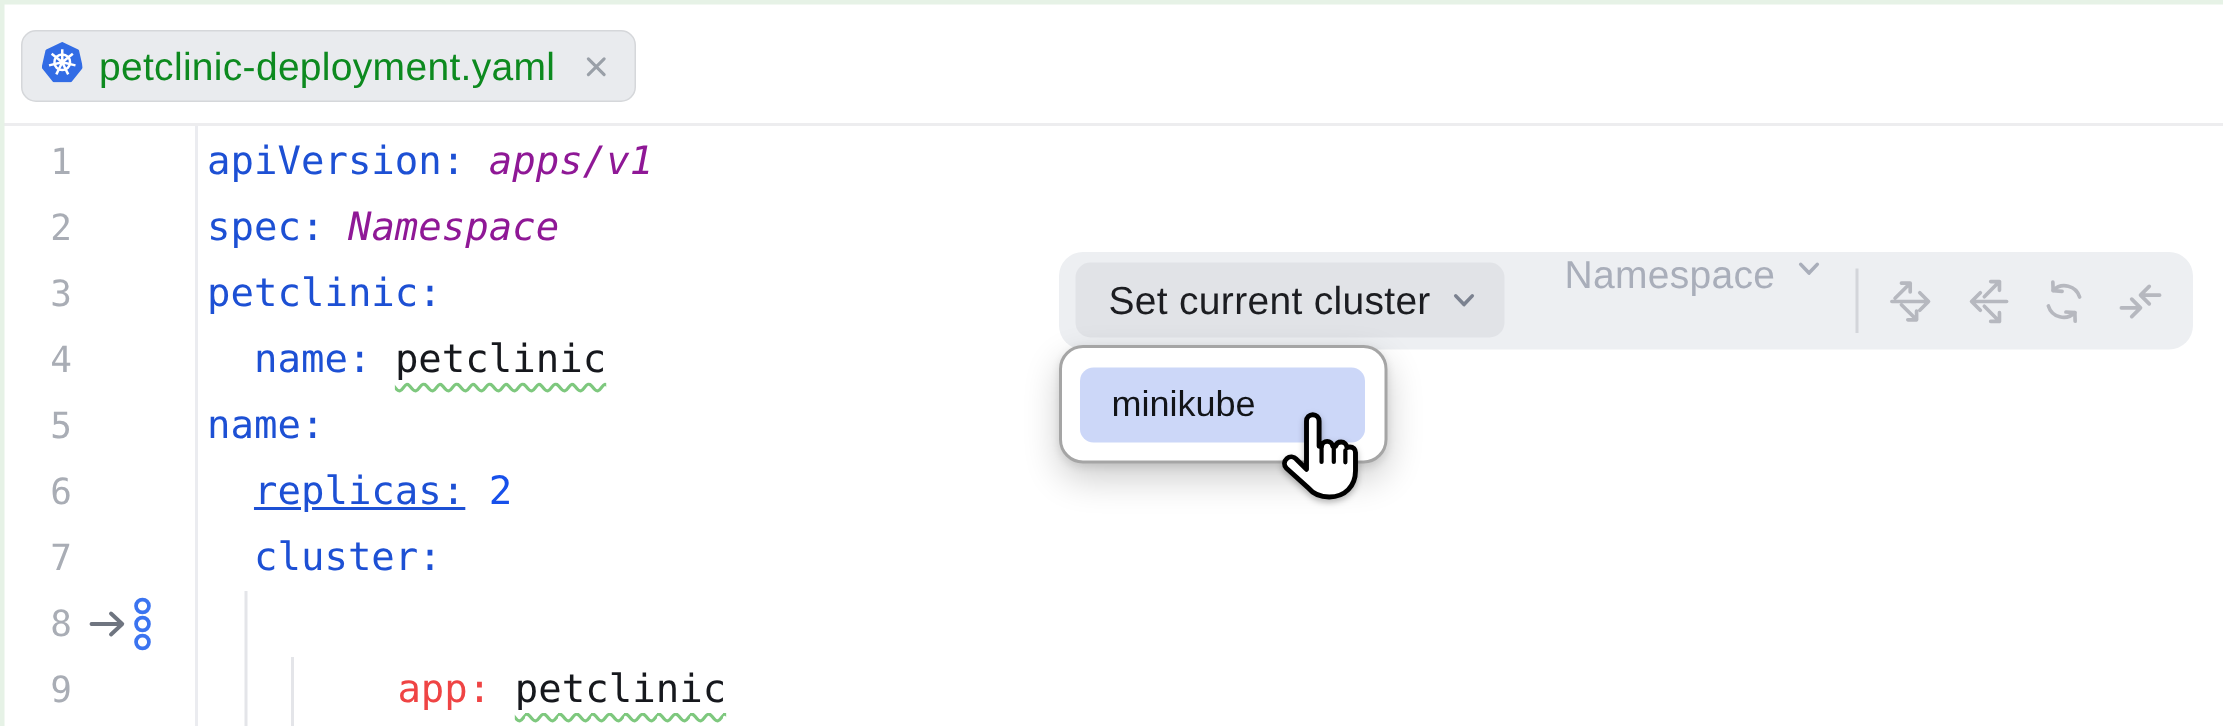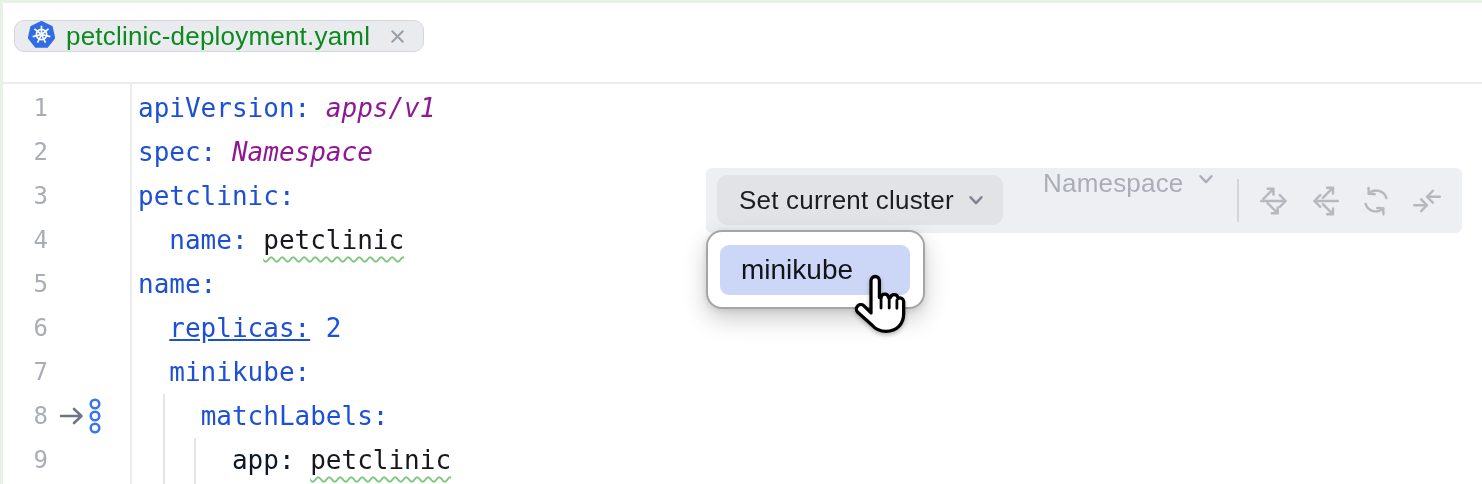--- a/index.html
+++ b/index.html
@@ -8,21 +8,21 @@
     position:relative; width:1482px; height:484px; overflow:hidden;
     background:#ffffff; font-family:"Liberation Sans", sans-serif;
   }
   
   .edge-top  { position:absolute; left:0; top:0; width:1482px; height:3px; background:#e6f2e6; z-index:60; }
   .edge-left { position:absolute; left:0; top:0; width:3px; height:484px; background:#e6f2e6; z-index:60; }
 
   
   .tabbar { position:relative; height:84px; background:#ffffff; border-bottom:2px solid #ededef; }
   .tab {
-    position:absolute; left:14px; top:20px; height:32px;
+    position:absolute; left:14px; top:20px; height:48px;
     display:inline-flex; align-items:center; gap:11px;
     padding:0 15px 0 13px; background:#e9ebee;
     border:1.5px solid #d5d7da; border-radius:10px; cursor:default;
   }
   .tab-label { font-size:26px; letter-spacing:.2px; }
   .tab-close { display:inline-flex; margin-left:6px; }
 
   
   .editor { position:relative; height:400px; background:#ffffff; }
   .gutter-sep { position:absolute; left:130px; top:0; width:1.5px; height:400px; background:#ebecf0; }
@@ -44,21 +44,21 @@
   }
   .tok-tag { font-style:italic; }
   .tok-typo {
     text-decoration-line:underline; text-decoration-style:wavy;
     text-decoration-thickness:2px; text-underline-offset:7px;
   }
 
   
   .fl-toolbar {
     position:absolute; left:706px; top:84px; width:756px; height:65px;
-    background:#edeff2; border-radius:6px; z-index:10;
+    background:#edeff2; border-radius:16px; z-index:10;
     display:flex; align-items:center;
   }
   .cluster-chip {
     position:absolute; left:11px; top:7px; height:50px;
     display:inline-flex; align-items:center;
     padding:0 16px 0 22px; background:#e1e3e7; border-radius:10px; cursor:pointer;
   }
   .cluster-chip-label { font-size:26px; color:#1c1d21; letter-spacing:.2px; }
   .chev { display:inline-flex; margin-left:11px; }
   .ns-btn {
@@ -73,21 +73,21 @@
   
   .popup {
     position:absolute; left:706px; top:146px; width:219px; height:79px;
     background:#ffffff; border:2px solid #a5a5a5; border-radius:16px;
     box-shadow:0 10px 24px rgba(0,0,0,.20), 0 2px 6px rgba(0,0,0,.10);
     z-index:20; display:flex; align-items:center; padding-left:12px;
   }
   .popup-item {
     width:190px; height:50px; border-radius:9px;
     display:flex; align-items:center; padding-left:21px;
-    font-size:28px; color:#121418; cursor:pointer;
+    font-size:24px; color:#121418; cursor:pointer;
   }
 
   .cursor-hand { position:absolute; left:850px; top:190px; z-index:30; filter:drop-shadow(0 2px 2px rgba(0,0,0,.28)); }
 </style>
 </head>
 <body>
 
 <div class="app">
   <div class="edge-top"></div>
   <div class="edge-left"></div>
@@ -157,41 +157,41 @@
         <div class="row">
           <div class="gutter">
             <span class="lnum">6</span>
           </div>
           <div class="code"><span class="tok-plain" style="color: rgb(22, 24, 29);">  </span><span class="tok-key" style="color: rgb(29, 80, 212); text-decoration: underline;">replicas:</span><span class="tok-plain" style="color: rgb(22, 24, 29);"> </span><span class="tok-num" style="color: rgb(23, 80, 235);">2</span></div>
         </div>
         <div class="row">
           <div class="gutter">
             <span class="lnum">7</span>
           </div>
-          <div class="code"><span class="tok-plain" style="color: rgb(22, 24, 29);">  </span><span class="tok-key" style="color: rgb(29, 80, 212);">minikube:</span></div>
+          <div class="code"><span class="tok-plain" style="color: rgb(22, 24, 29);">  </span><span class="tok-key" style="color: rgb(29, 80, 212);">cluster:</span></div>
         </div>
         <div class="row">
           <div class="gutter">
             <span class="lnum">8</span>
             <span class="gmark">
   <svg width="56" height="40" viewBox="0 0 56 40">
     <path d="M6 20 L26 20 M19 13 L26.5 20 L19 27" stroke="#6f7580" stroke-width="2.6" fill="none" stroke-linecap="round" stroke-linejoin="round"></path>
     <circle cx="40" cy="8" r="4.3" fill="#ffffff" stroke="#3b74f0" stroke-width="2.5"></circle>
     <circle cx="40" cy="20" r="4.3" fill="#ffffff" stroke="#3b74f0" stroke-width="2.5"></circle>
     <circle cx="40" cy="32" r="4.3" fill="#ffffff" stroke="#3b74f0" stroke-width="2.5"></circle>
   </svg>
 </span>
           </div>
-          <div class="code"><span class="tok-plain" style="color: rgb(22, 24, 29);">    </span><span class="tok-key" style="color: rgb(29, 80, 212);">matchLabels:</span></div>
+          <div class="code"><span class="tok-plain" style="color: rgb(22, 24, 29);">    </span></div>
         </div>
         <div class="row">
           <div class="gutter">
             <span class="lnum">9</span>
           </div>
-          <div class="code"><span class="tok-plain" style="color: rgb(22, 24, 29);">      </span><span class="tok-key" style="color: #0f172a;">app:</span><span class="tok-plain" style="color: rgb(22, 24, 29);"> </span><span class="tok-typo" style="color: rgb(22, 24, 29); text-decoration-color: rgb(126, 200, 126);">petclinic</span></div>
+          <div class="code"><span class="tok-plain" style="color: rgb(22, 24, 29);">      </span><span class="tok-key" style="color: #ef4444; margin-left: 33px;">app:</span><span class="tok-plain" style="color: rgb(22, 24, 29);"> </span><span class="tok-typo" style="color: rgb(22, 24, 29); text-decoration-color: rgb(126, 200, 126);">petclinic</span></div>
         </div>
       </div>
 
     <div class="fl-toolbar">
       <div class="cluster-chip">
         <span class="cluster-chip-label">Set current cluster</span>
         <span class="chev">
           <svg width="22" height="22" viewBox="0 0 20 20">
             <polyline points="5,7.5 10,12.8 15,7.5" stroke="#7b8290" stroke-width="2.2" fill="none" stroke-linecap="round" stroke-linejoin="round"></polyline>
           </svg>

